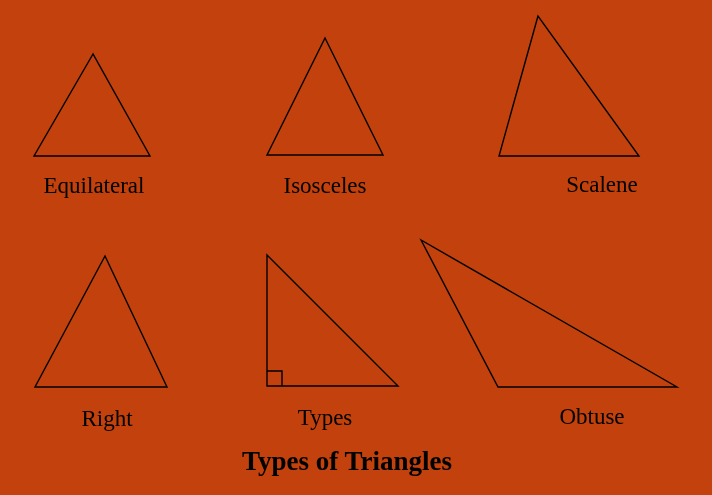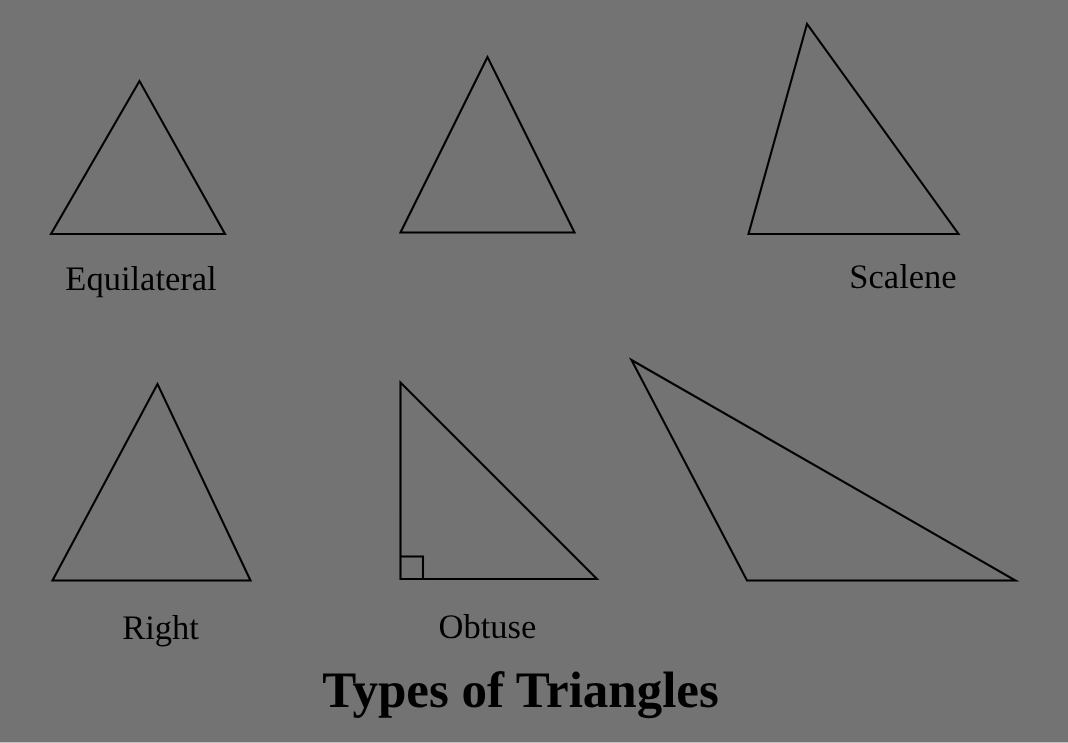--- a/index.html
+++ b/index.html
@@ -4,21 +4,21 @@
 <style>
   html, body {
     margin: 0;
     padding: 0;
     background: #ffffff;
   }
   .canvas {
     position: relative;
     width: 712px;
     height: 495px;
-    background: #737373;
+    background: #c2410c;
     overflow: hidden;
     font-family: "Liberation Serif", "DejaVu Serif", serif;
   }
   .diagram-svg {
     position: absolute;
     left: 0;
     top: 0;
     width: 712px;
     height: 495px;
   }
@@ -30,21 +30,21 @@
   .tri-label {
     position: absolute;
     transform: translate(-50%, -50%);
     font-size: 23px;
     color: #000000;
     white-space: nowrap;
   }
   .diagram-title {
     position: absolute;
     transform: translate(-50%, -50%);
-    font-size: 34px;
+    font-size: 27px;
     font-weight: bold;
     color: #000000;
     white-space: nowrap;
     text-align: right;
   }
 </style>
 </head>
 <body>
 
 <div class="canvas">
@@ -53,19 +53,21 @@
       <polygon points="93,54 34,156 150,156" class="tri" stroke="#000000"></polygon>
       <polygon points="325,38 267,155 383,155" class="tri" stroke="#000000"></polygon>
       <polygon points="538,16 499,156 639,156" class="tri" stroke="#000000"></polygon>
       <polygon points="105,256 35,387 167,387" class="tri" stroke="#000000"></polygon>
       <polygon points="267,255 267,386 398,386" class="tri" stroke="#000000"></polygon>
       <path d="M 267 371 H 282 V 386" class="tri" stroke="#000000"></path>
       <polygon points="421,240 498,387 677,387" class="tri" stroke="#000000"></polygon>
     </svg>
 
   <div class="tri-label" style="left:94px;  top:186px;">Equilateral</div>
+  <div class="tri-label" style="left:325px; top:186px;">Isosceles</div>
   <div class="tri-label" style="left:570px; top:185px;margin-left:32px;">Scalene</div>
   <div class="tri-label" style="left:107px; top:419px;">Right</div>
-  <div class="tri-label" style="left:325px; top:418px;">Obtuse</div>
+  <div class="tri-label" style="left:325px; top:418px;">Types</div>
+  <div class="tri-label" style="left:592px; top:417px;">Obtuse</div>
 
   <div class="diagram-title" style="left:347px; top:461px;">Types of Triangles</div>
 
 </div>
 
 </body></html>

